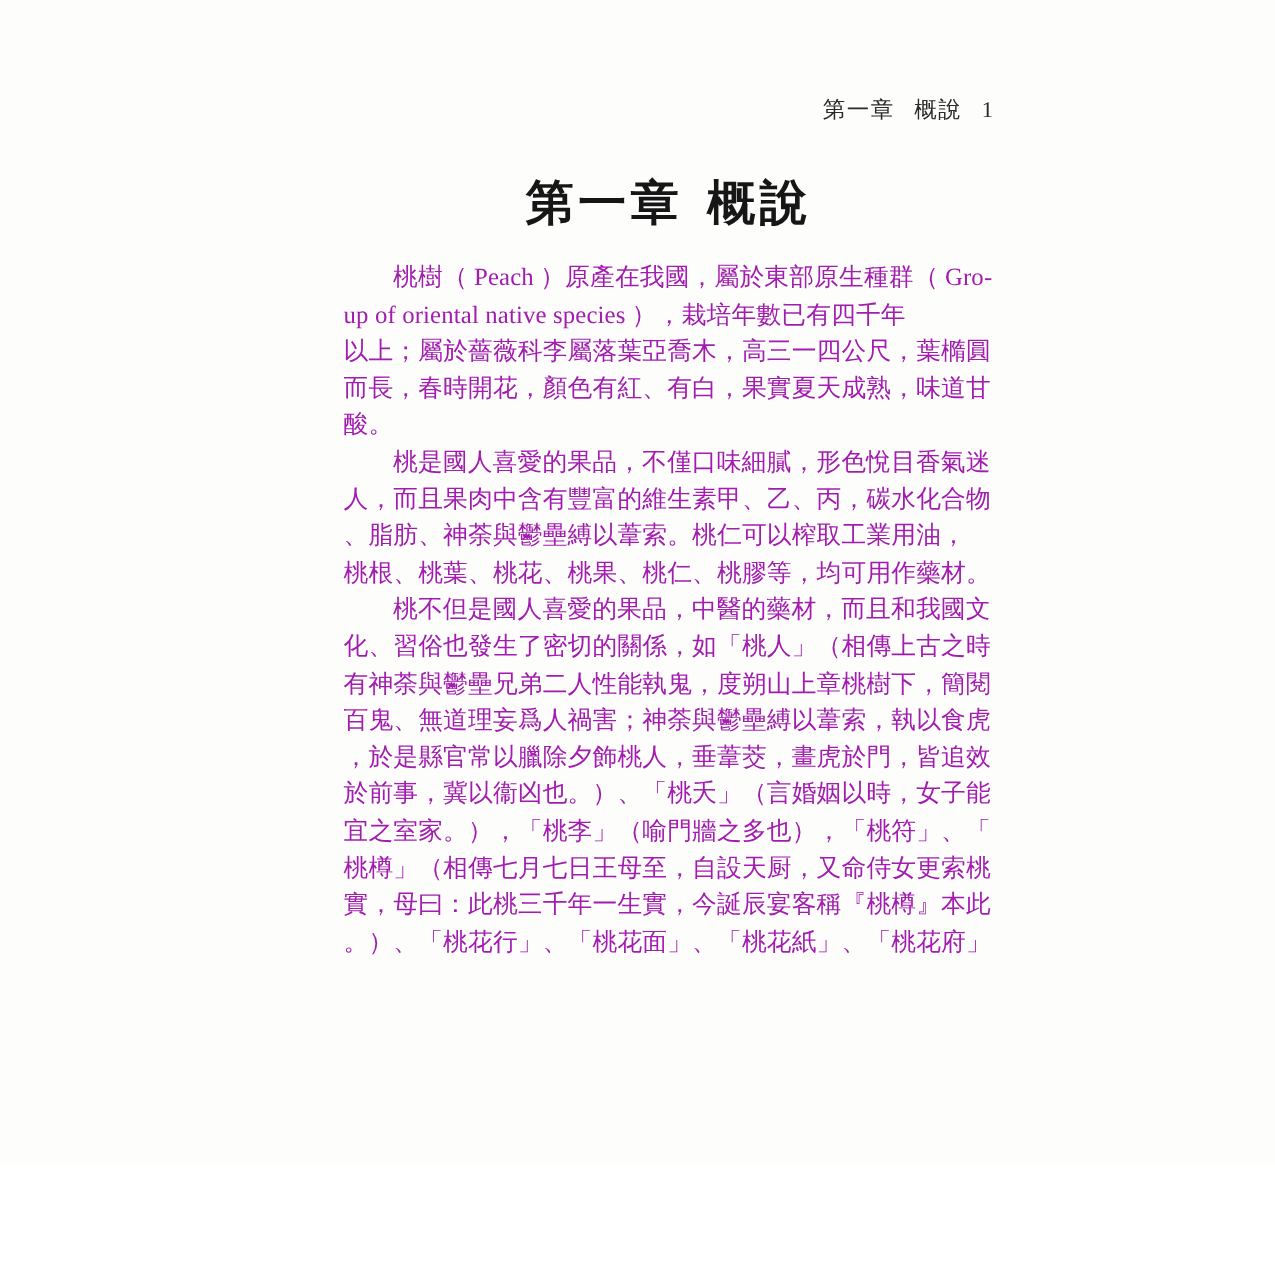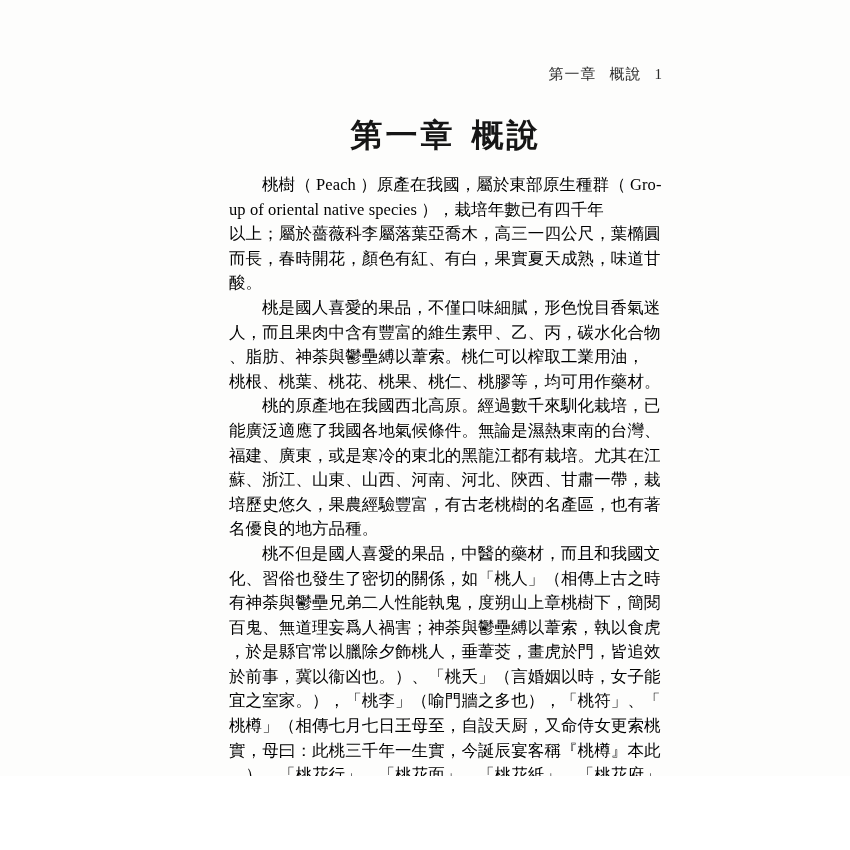--- a/index.html
+++ b/index.html
@@ -48,21 +48,21 @@
   }
   .body-text p {
     margin: 0;
     font-size: 16.5px;
     line-height: 24.6px;
     letter-spacing: 0.1px;
     white-space: pre-line;      
     text-indent: 2em;           
     text-align: left;
     word-break: break-all;
-    color: #000000;
+    color: #a21caf;
   }
 </style>
 </head>
 <body>
 
 <div class="page">
   <div class="text-block">
 
     <div class="running-header">
       <span>第一章</span>
@@ -78,26 +78,20 @@
     <div class="body-text">
       <p>桃樹（ Peach ）原產在我國，屬於東部原生種群（ Gro-
 up of oriental native species ），栽培年數已有四千年
 以上；屬於薔薇科李屬落葉亞喬木，高三一四公尺，葉橢圓
 而長，春時開花，顏色有紅、有白，果實夏天成熟，味道甘
 酸。</p>
       <p>桃是國人喜愛的果品，不僅口味細膩，形色悅目香氣迷
 人，而且果肉中含有豐富的維生素甲、乙、丙，碳水化合物
 、脂肪、神荼與鬱壘縛以葦索。桃仁可以榨取工業用油，
 桃根、桃葉、桃花、桃果、桃仁、桃膠等，均可用作藥材。</p>
-      <p>桃的原產地在我國西北高原。經過數千來馴化栽培，已
-能廣泛適應了我國各地氣候條件。無論是濕熱東南的台灣、
-福建、廣東，或是寒冷的東北的黑龍江都有栽培。尤其在江
-蘇、浙江、山東、山西、河南、河北、陝西、甘肅一帶，栽
-培歷史悠久，果農經驗豐富，有古老桃樹的名產區，也有著
-名優良的地方品種。</p>
       <p>桃不但是國人喜愛的果品，中醫的藥材，而且和我國文
 化、習俗也發生了密切的關係，如「桃人」（相傳上古之時
 有神荼與鬱壘兄弟二人性能執鬼，度朔山上章桃樹下，簡閱
 百鬼、無道理妄爲人禍害；神荼與鬱壘縛以葦索，執以食虎
 ，於是縣官常以臘除夕飾桃人，垂葦茭，畫虎於門，皆追效
 於前事，冀以衞凶也。）、「桃夭」（言婚姻以時，女子能
 宜之室家。），「桃李」（喻門牆之多也），「桃符」、「
 桃樽」（相傳七月七日王母至，自設天厨，又命侍女更索桃
 實，母曰：此桃三千年一生實，今誕辰宴客稱『桃樽』本此
 。）、「桃花行」、「桃花面」、「桃花紙」、「桃花府」</p>

